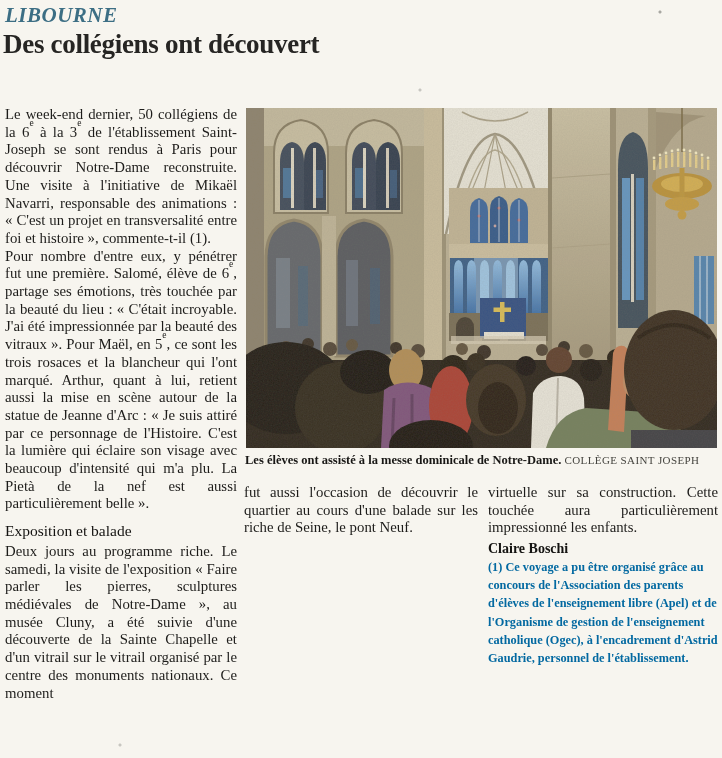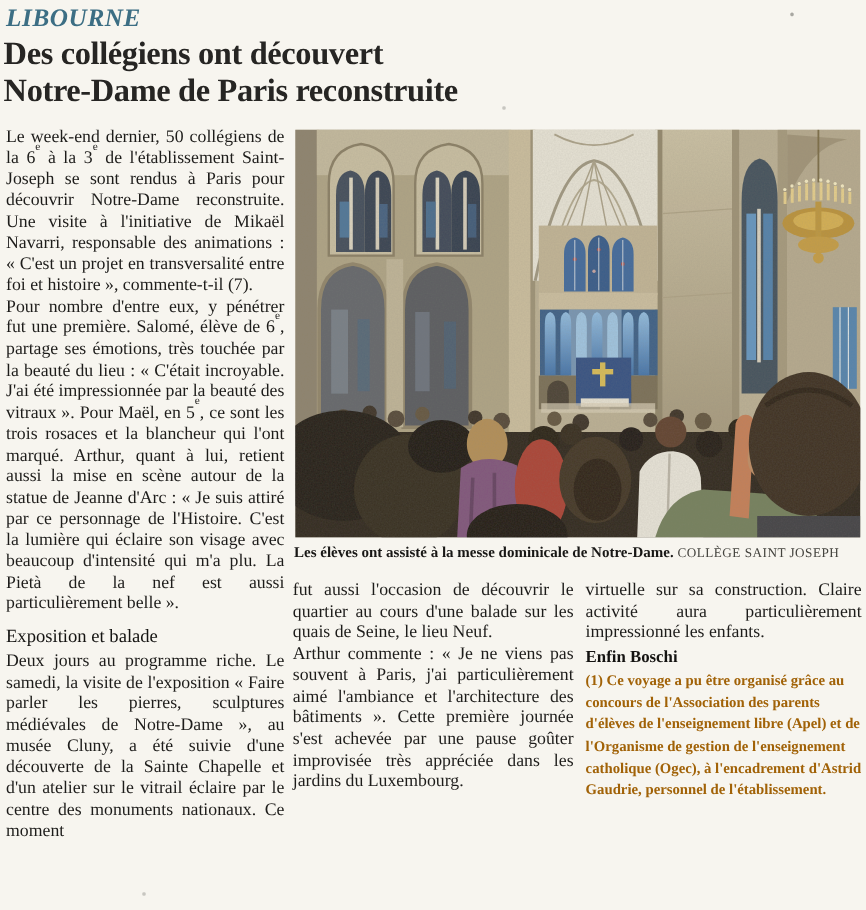--- a/index.html
+++ b/index.html
@@ -37,40 +37,39 @@
     font-size:15.5px;font-weight:normal;margin:9px 0 3px;
     text-align:left;color:#141311;
   }
   .photo{position:absolute;left:246px;top:108px;width:471px;height:340px;margin:0;}
   .caption{position:absolute;left:245px;top:452px;width:472px;font-size:12.5px;line-height:16px;}
   .cap-bold{font-weight:bold;color:#181715;text-align:center;}
   .cap-credit{font-size:11px;color:#45443f;letter-spacing:.4px;}
   .byline{font-weight:bold;font-size:14px;margin-top:3px;text-align:left;color:#141311;}
   .footnote{
     font-weight:bold;font-size:12.3px;line-height:18.3px;
-    text-align:left;margin-top:8px;color:#a16207;
+    text-align:left;margin-top:8px;color:#0369a1;
   }
 </style>
 </head>
 <body>
 
 <div class="page">
 
   <div class="kicker">LIBOURNE</div>
 
   <h1 class="headline">
     <span>Des collégiens ont découvert</span>
-    <span>Notre-Dame de Paris reconstruite</span>
   </h1>
 
   <div class="col col-left">
-    <p><span>Le week-end dernier, 50 collégiens de la 6</span><sup class="ord">e</sup><span> à la 3</span><sup class="ord">e</sup><span> de l'établissement Saint-Joseph se sont rendus à Paris pour découvrir Notre-Dame reconstruite. Une visite à l'initiative de Mikaël Navarri, responsable des animations : « C'est un projet en transversalité entre foi et histoire », commente-t-il (7).</span></p>
+    <p><span>Le week-end dernier, 50 collégiens de la 6</span><sup class="ord">e</sup><span> à la 3</span><sup class="ord">e</sup><span> de l'établissement Saint-Joseph se sont rendus à Paris pour découvrir Notre-Dame reconstruite. Une visite à l'initiative de Mikaël Navarri, responsable des animations : « C'est un projet en transversalité entre foi et histoire », commente-t-il (1).</span></p>
     <p><span>Pour nombre d'entre eux, y pénétrer fut une première. Salomé, élève de 6</span><sup class="ord">e</sup><span>, partage ses émotions, très touchée par la beauté du lieu : « C'était incroyable. J'ai été impressionnée par la beauté des vitraux ». Pour Maël, en 5</span><sup class="ord">e</sup><span>, ce sont les trois rosaces et la blancheur qui l'ont marqué. Arthur, quant à lui, retient aussi la mise en scène autour de la statue de Jeanne d'Arc : « Je suis attiré par ce personnage de l'Histoire. C'est la lumière qui éclaire son visage avec beaucoup d'intensité qui m'a plu. La Pietà de la nef est aussi particulièrement belle ».</span></p>
     <h2 class="subhead">Exposition et balade</h2>
-    <p>Deux jours au programme riche. Le samedi, la visite de l'exposition « Faire parler les pierres, sculptures médiévales de Notre-Dame », au musée Cluny, a été suivie d'une découverte de la Sainte Chapelle et d'un atelier sur le vitrail éclaire par le centre des monuments nationaux. Ce moment</p>
+    <p>Deux jours au programme riche. Le samedi, la visite de l'exposition « Faire parler les pierres, sculptures médiévales de Notre-Dame », au musée Cluny, a été suivie d'une découverte de la Sainte Chapelle et d'un vitrail sur le vitrail organisé par le centre des monuments nationaux. Ce moment</p>
   </div>
 
   <figure class="photo">
     <svg viewBox="0 0 471 340" width="471" height="340">
       <defs>
         <linearGradient id="stoneL" x1="0" y1="0" x2="0" y2="1">
           <stop offset="0" stop-color="#c9bfa3"></stop>
             <stop offset="1" stop-color="#a2967a"></stop>
         </linearGradient>
         <linearGradient id="glassBlue" x1="0" y1="0" x2="0" y2="1">
@@ -278,23 +277,22 @@
       </g>
     </svg>
   </figure>
 
   <div class="caption">
     <span class="cap-bold">Les élèves ont assisté à la messe dominicale de Notre-Dame.</span>
     <span class="cap-credit">COLLÈGE SAINT JOSEPH</span>
   </div>
 
   <div class="col col-mid">
-    <p>fut aussi l'occasion de découvrir le quartier au cours d'une balade sur les quais de Seine, le lieu Neuf.</p>
-    <p>Arthur commente : « Je ne viens pas souvent à Paris, j'ai particulièrement aimé l'ambiance et l'architecture des bâtiments ». Cette première journée s'est achevée par une pause goûter improvisée très appréciée dans les jardins du Luxembourg.</p>
+    <p>fut aussi l'occasion de découvrir le quartier au cours d'une balade sur les riche de Seine, le pont Neuf.</p>
   </div>
 
   <div class="col col-right">
-    <p>virtuelle sur sa construction. Claire activité aura particulièrement impressionné les enfants.</p>
-    <div class="byline">Enfin Boschi</div>
+    <p>virtuelle sur sa construction. Cette touchée aura particulièrement impressionné les enfants.</p>
+    <div class="byline">Claire Boschi</div>
     <p class="footnote">(1) Ce voyage a pu être organisé grâce au concours de l'Association des parents d'élèves de l'enseignement libre (Apel) et de l'Organisme de gestion de l'enseignement catholique (Ogec), à l'encadrement d'Astrid Gaudrie, personnel de l'établissement.</p>
   </div>
 
 </div>
 
 </body></html>

